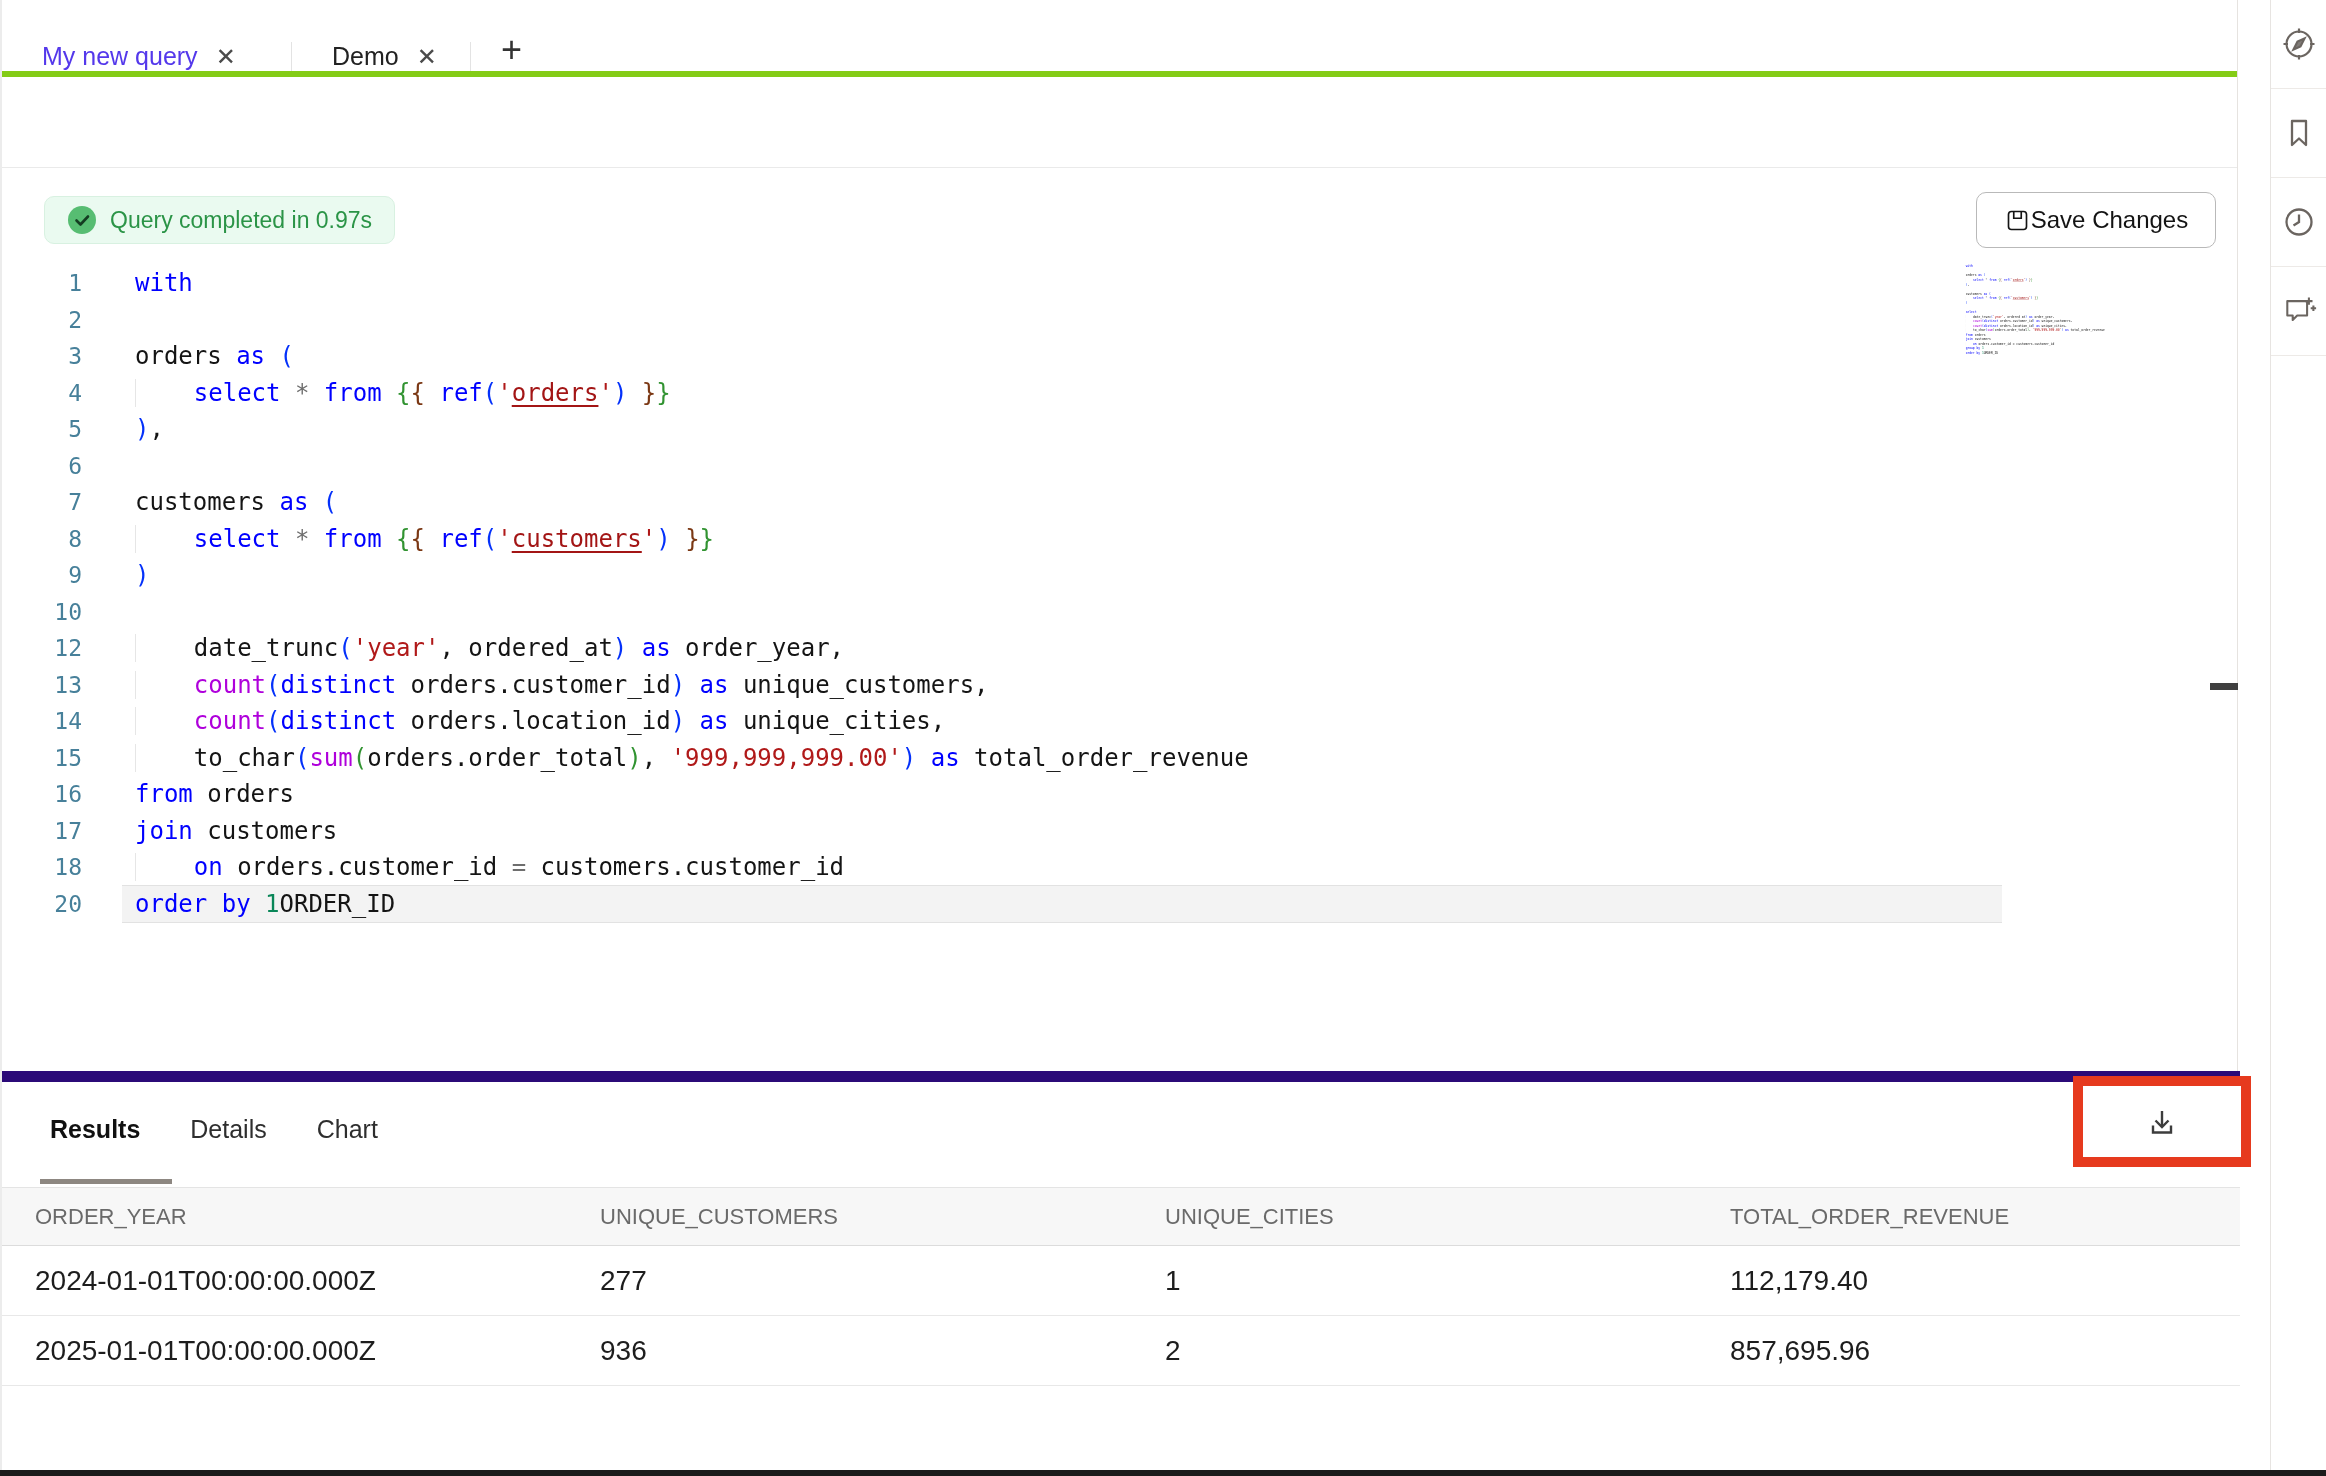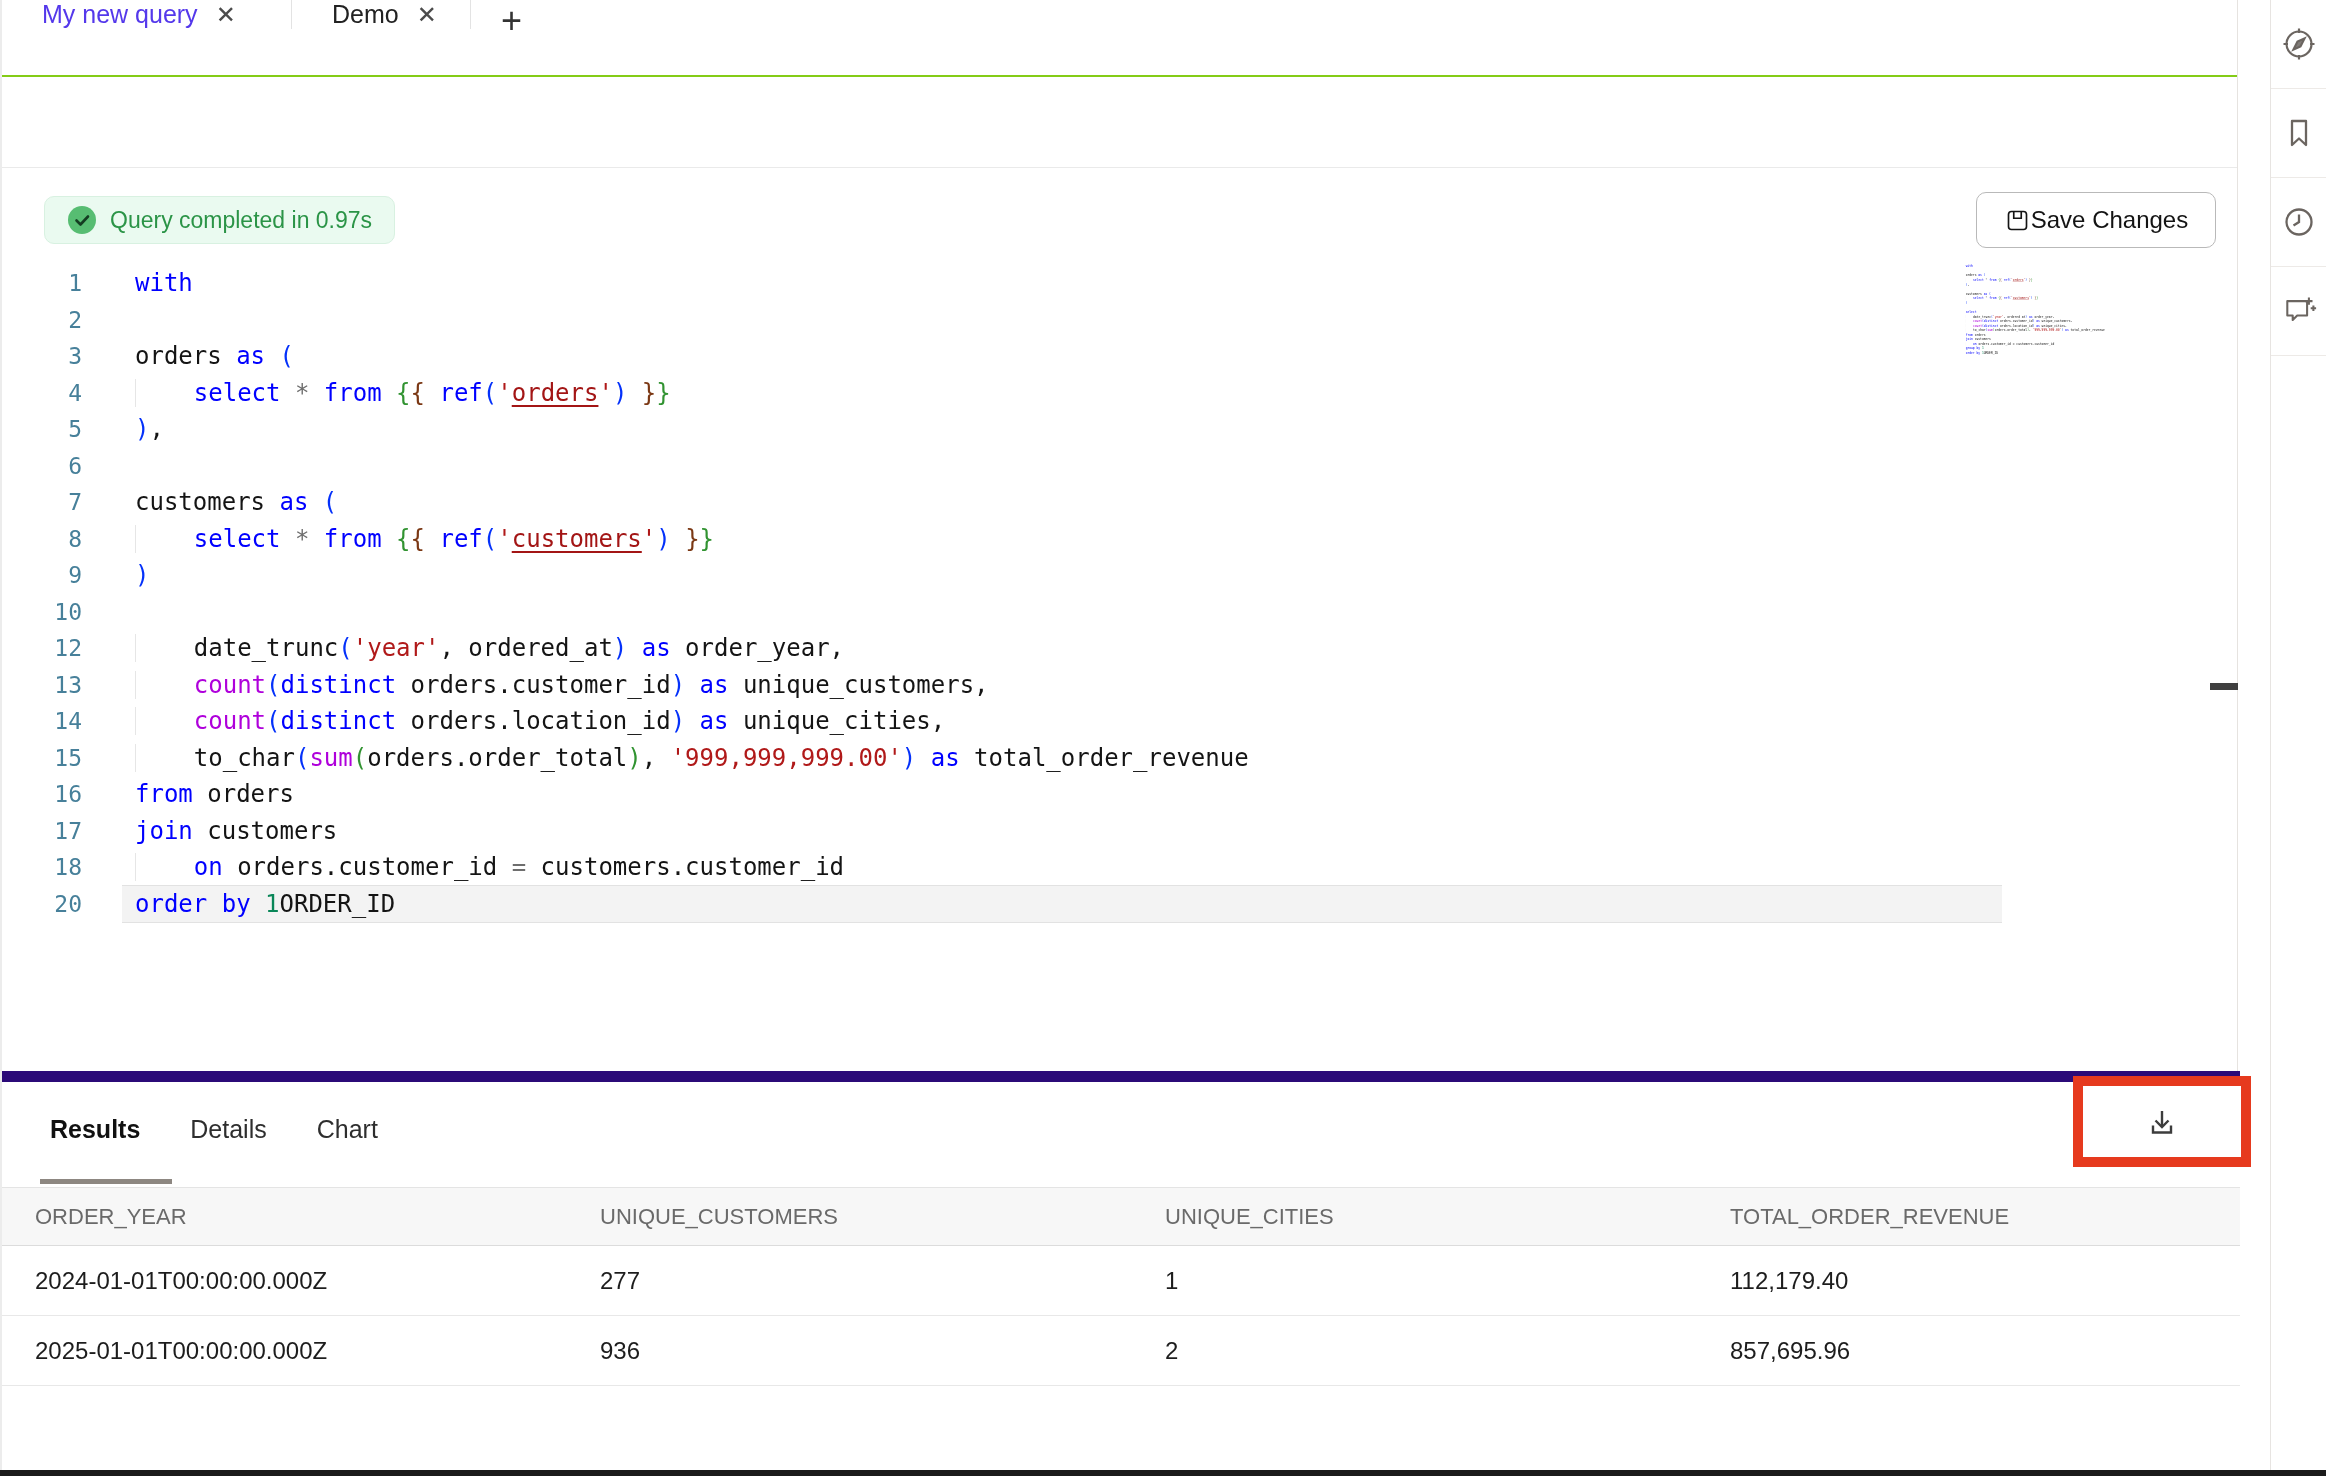--- a/index.html
+++ b/index.html
@@ -3,21 +3,21 @@
 <meta charset="utf-8">
 <style>
   * { margin:0; padding:0; box-sizing:border-box; }
   html,body { width:2326px; height:1476px; background:#fff; font-family:"Liberation Sans",sans-serif; color:#1a1a1a; overflow:hidden; }
   .canvas { position:relative; width:2326px; height:1476px; background:#fff; }
 
   
   .main { position:absolute; left:0; top:0; width:2238px; height:1476px; border-right:1px solid #e6e3e0; border-left:2px solid #ececec; background:#fff; }
 
   
-  .tabbar { position:absolute; left:0; top:0; width:100%; height:77px; border-bottom:2px solid #84cc16; display:flex; align-items:flex-start; background:#fff; }
+  .tabbar { position:absolute; left:0; top:0; width:100%; height:77px; border-bottom:6px solid #84cc16; display:flex; align-items:flex-end; background:#fff; }
   .tab { display:flex; align-items:center; gap:18px; padding:0 30px 0 40px; border-right:1px solid #e3e3e3; font-size:25px; cursor:pointer; }
   .tab.active .tab-label { color:#5438eb; }
   .tab-label { color:#222; }
   .tab-close { color:#4b4b4b; font-size:24px; line-height:1; }
   .newtab { display:flex; align-items:center; padding:0 8px; margin-left:22px; font-size:36px; font-weight:300; color:#333; cursor:pointer; }
 
   
   .toolbar { position:absolute; left:0; top:77px; width:100%; height:91px; border-bottom:1px solid #eaeaea; background:#fff; }
   .avatar { position:absolute; left:41px; top:102px; width:46px; height:46px; border-radius:50%; background:#d9e6fc; color:#1e3f94; font-weight:bold; font-size:21px; display:flex; align-items:center; justify-content:center; }
   .query-title { position:absolute; left:107px; top:110px; font-size:25px; color:#1a1a1a; }
@@ -59,21 +59,21 @@
   .rtabs { position:absolute; left:48px; top:33px; display:flex; gap:50px; font-size:25px; }
   .rtab { color:#2e2e2e; font-weight:500; cursor:pointer; }
   .rtab.active { color:#111; font-weight:700; }
   .rtab-underline { position:absolute; left:38px; top:97px; width:132px; height:5px; background:#8d8781; }
 
   .red-box { position:absolute; left:2071px; top:1076px; width:178px; height:91px; border:10px solid #e63a1e; background:#fff; z-index:6; display:flex; align-items:center; justify-content:center; }
   .dl-icon { width:36px; height:36px; color:#3d3d3d; cursor:pointer; }
 
   .tbl-head { position:absolute; left:0; top:105px; width:2238px; height:59px; background:#f7f7f7; border-top:1px solid #e4e4e4; border-bottom:1px solid #dcdcdc; display:grid; grid-template-columns:565px 565px 565px 543px; padding-left:33px; align-items:center; }
   .tbl-head div { color:#6a6a6a; font-size:22px; }
-  .tbl-row { position:absolute; left:0; width:2238px; height:70px; border-bottom:1px solid #e8e8e8; display:grid; grid-template-columns:565px 565px 565px 543px; padding-left:33px; align-items:center; font-size:24px; color:#1d1d1d; background:#fff; }
+  .tbl-row { position:absolute; left:0; width:2238px; height:70px; border-bottom:1px solid #e8e8e8; display:grid; grid-template-columns:565px 565px 565px 543px; padding-left:33px; align-items:center; font-size:28px; color:#1d1d1d; background:#fff; }
 
   .bottom-edge { position:absolute; left:0; top:1470px; width:2326px; height:6px; background:#1b1b1b; z-index:9; }
 
   
   .sidebar { position:absolute; left:2270px; top:0; width:56px; height:1476px; border-left:1px solid #e7e4e1; background:#fff; }
   .sb-item { width:100%; height:89px; border-bottom:1px solid #edeae7; display:flex; align-items:center; justify-content:center; color:#6b6560; cursor:pointer; }
   .sb-item svg { width:36px; height:36px; }
   svg { display:block; }
 </style>
 </head>

